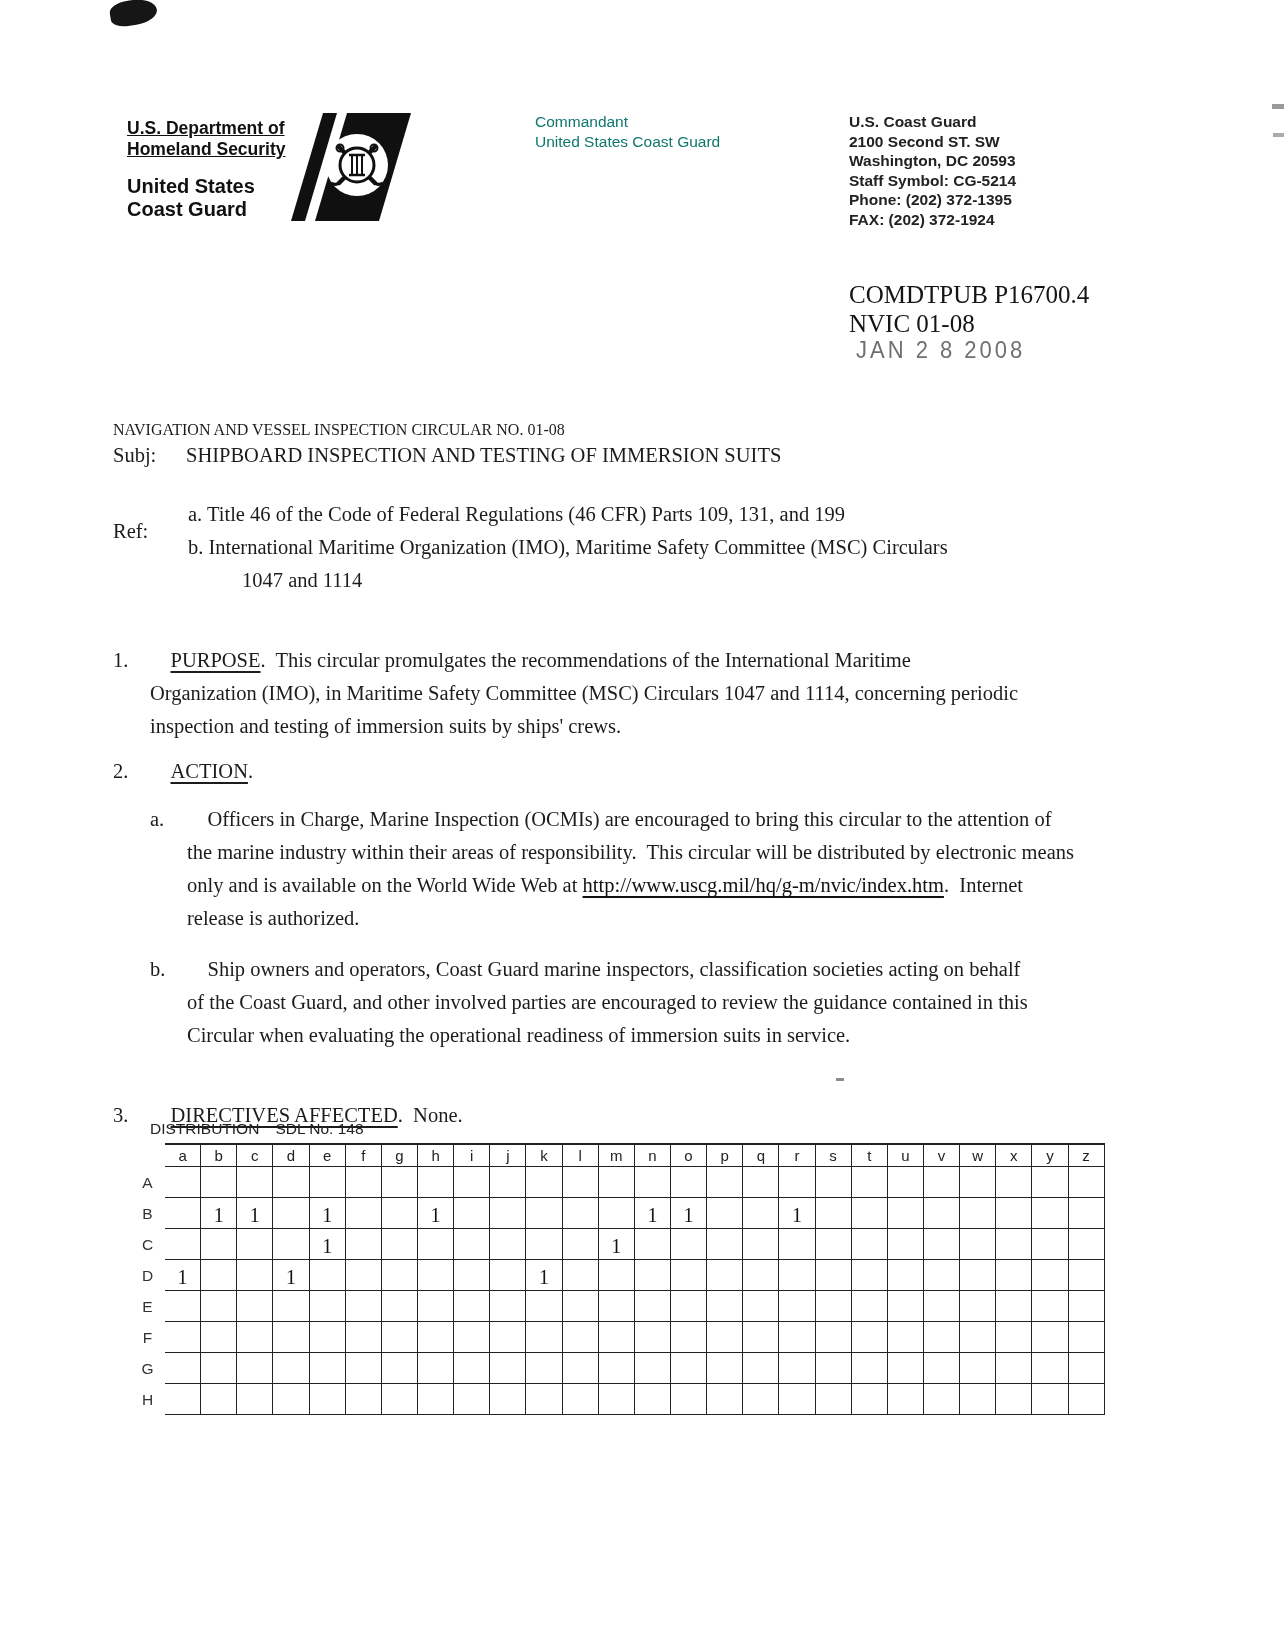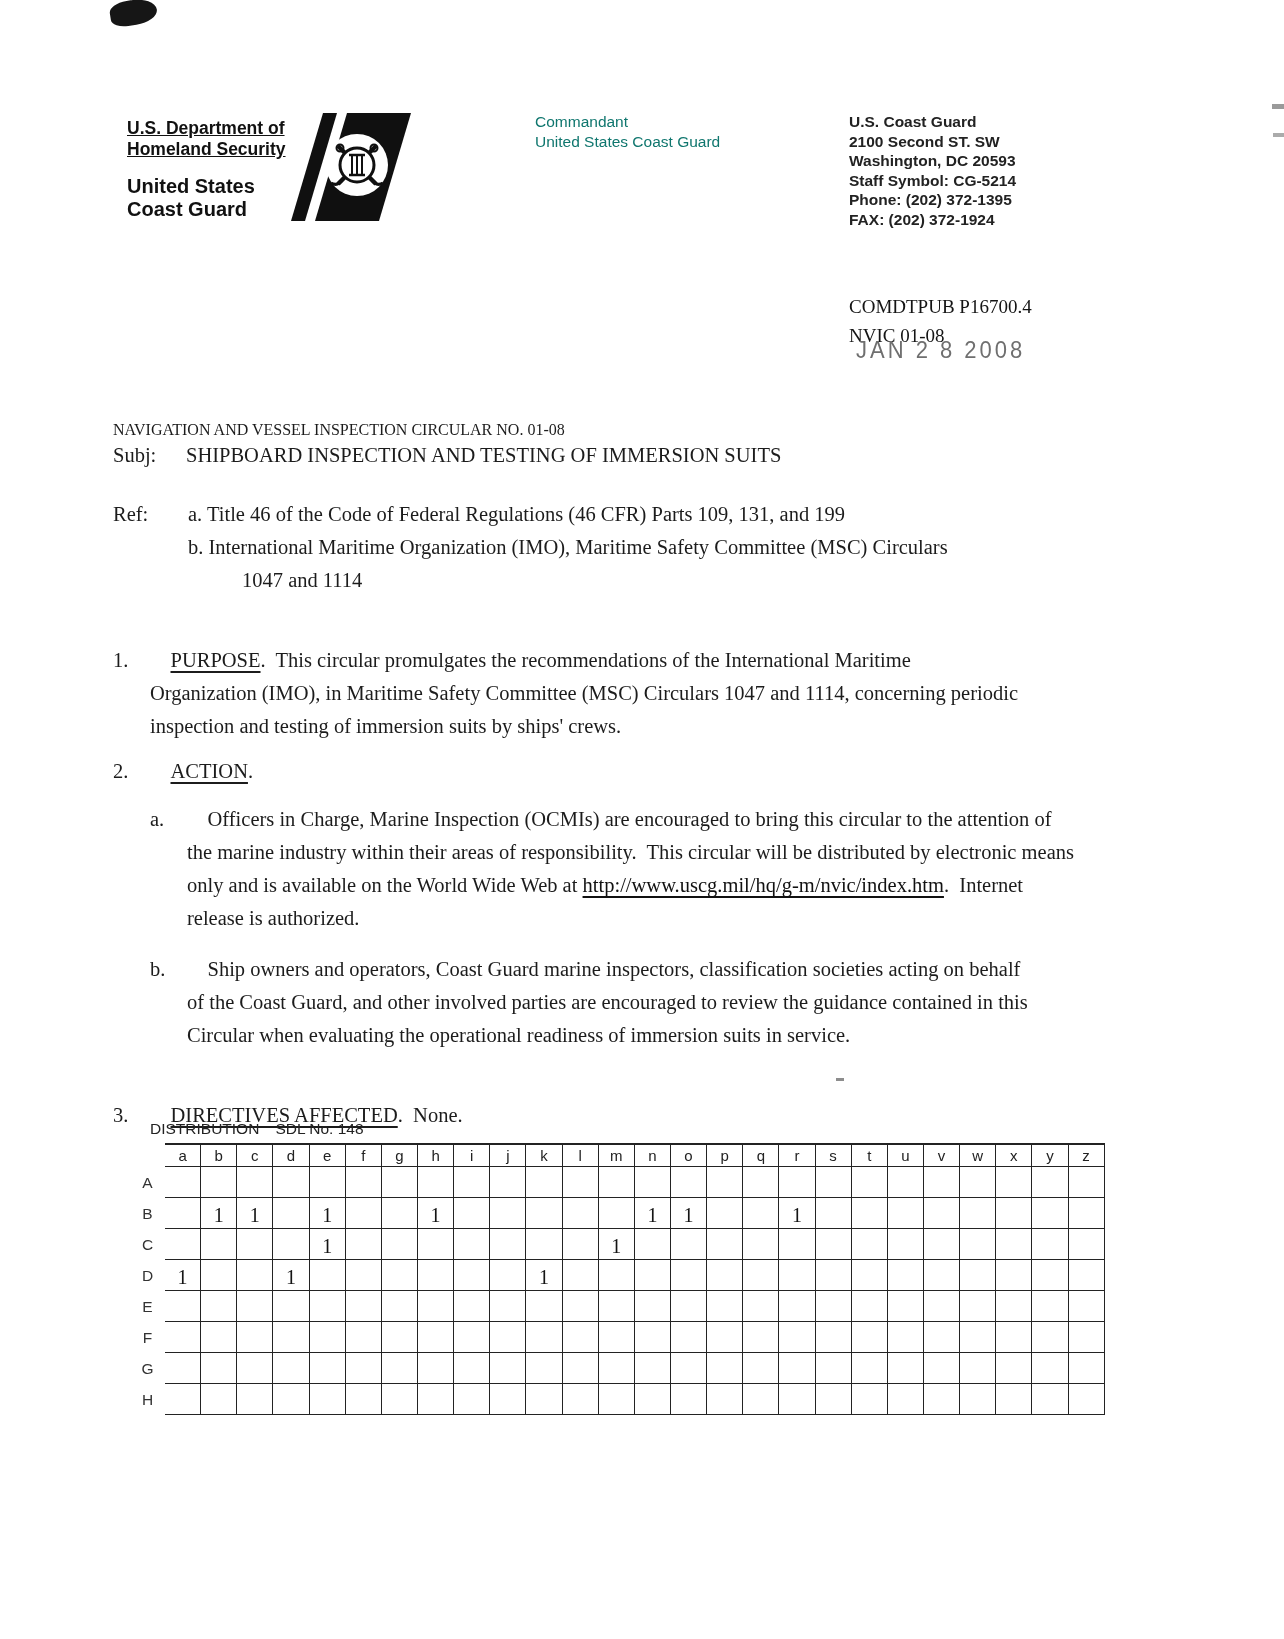--- a/index.html
+++ b/index.html
@@ -12,29 +12,29 @@
     font-family:"Liberation Serif", serif;
     color:#1c1c1c;
   }
   .abs{position:absolute;}
   .sans{font-family:"Liberation Sans", sans-serif;}
   
   .dept{left:127px;top:118px;font-weight:bold;font-size:17.5px;line-height:21px;color:#111;text-decoration:underline;}
   .agency{left:127px;top:175px;font-weight:bold;font-size:20px;line-height:23px;color:#111;}
   .cmdt{left:535px;top:112px;font-size:15.5px;line-height:19.5px;color:#0f766e;}
   .addr{left:849px;top:112px;font-size:15.5px;line-height:19.5px;color:#222;font-weight:bold;}
-  .docids{left:849px;top:292px;font-size:19px;line-height:29px;color:#141414;}
+  .docids{left:849px;top:280px;font-size:25px;line-height:29px;color:#141414;}
   .stamp{left:856px;top:338px;font-family:"Liberation Sans", sans-serif;font-size:22px;
          letter-spacing:3px;color:#6f6f6f;transform:scaleY(1.05);}
   
   .doctitle{left:113px;top:389px;font-size:16px;margin-top:32px;}
   .row-subj{left:113px;top:444px;font-size:20.5px;}
   .row-subj .lbl{display:inline-block;width:73px;}
   .refblock{left:113px;top:498px;font-size:20.5px;line-height:33px;width:980px;}
-  .refblock .lbl{position:absolute;left:0;top:0;}
+  .refblock .lbl{position:absolute;left:0;top:17px;}
   .refitems{margin-left:75px;}
   .refitem{padding-left:27px;text-indent:-27px;}
   .refcont{display:block;margin-left:27px;text-indent:0;}
   .para{font-size:20.5px;line-height:33px;white-space:pre-wrap;}
   .num{position:absolute;}
   .p1{left:150px;top:611px;width:870px;}
   .p1 .num{left:-37px;}
   .p2{left:150px;top:722px;width:870px;}
   .p2 .num{left:-37px;}
   .p2a{left:187px;top:770px;width:890px;}

